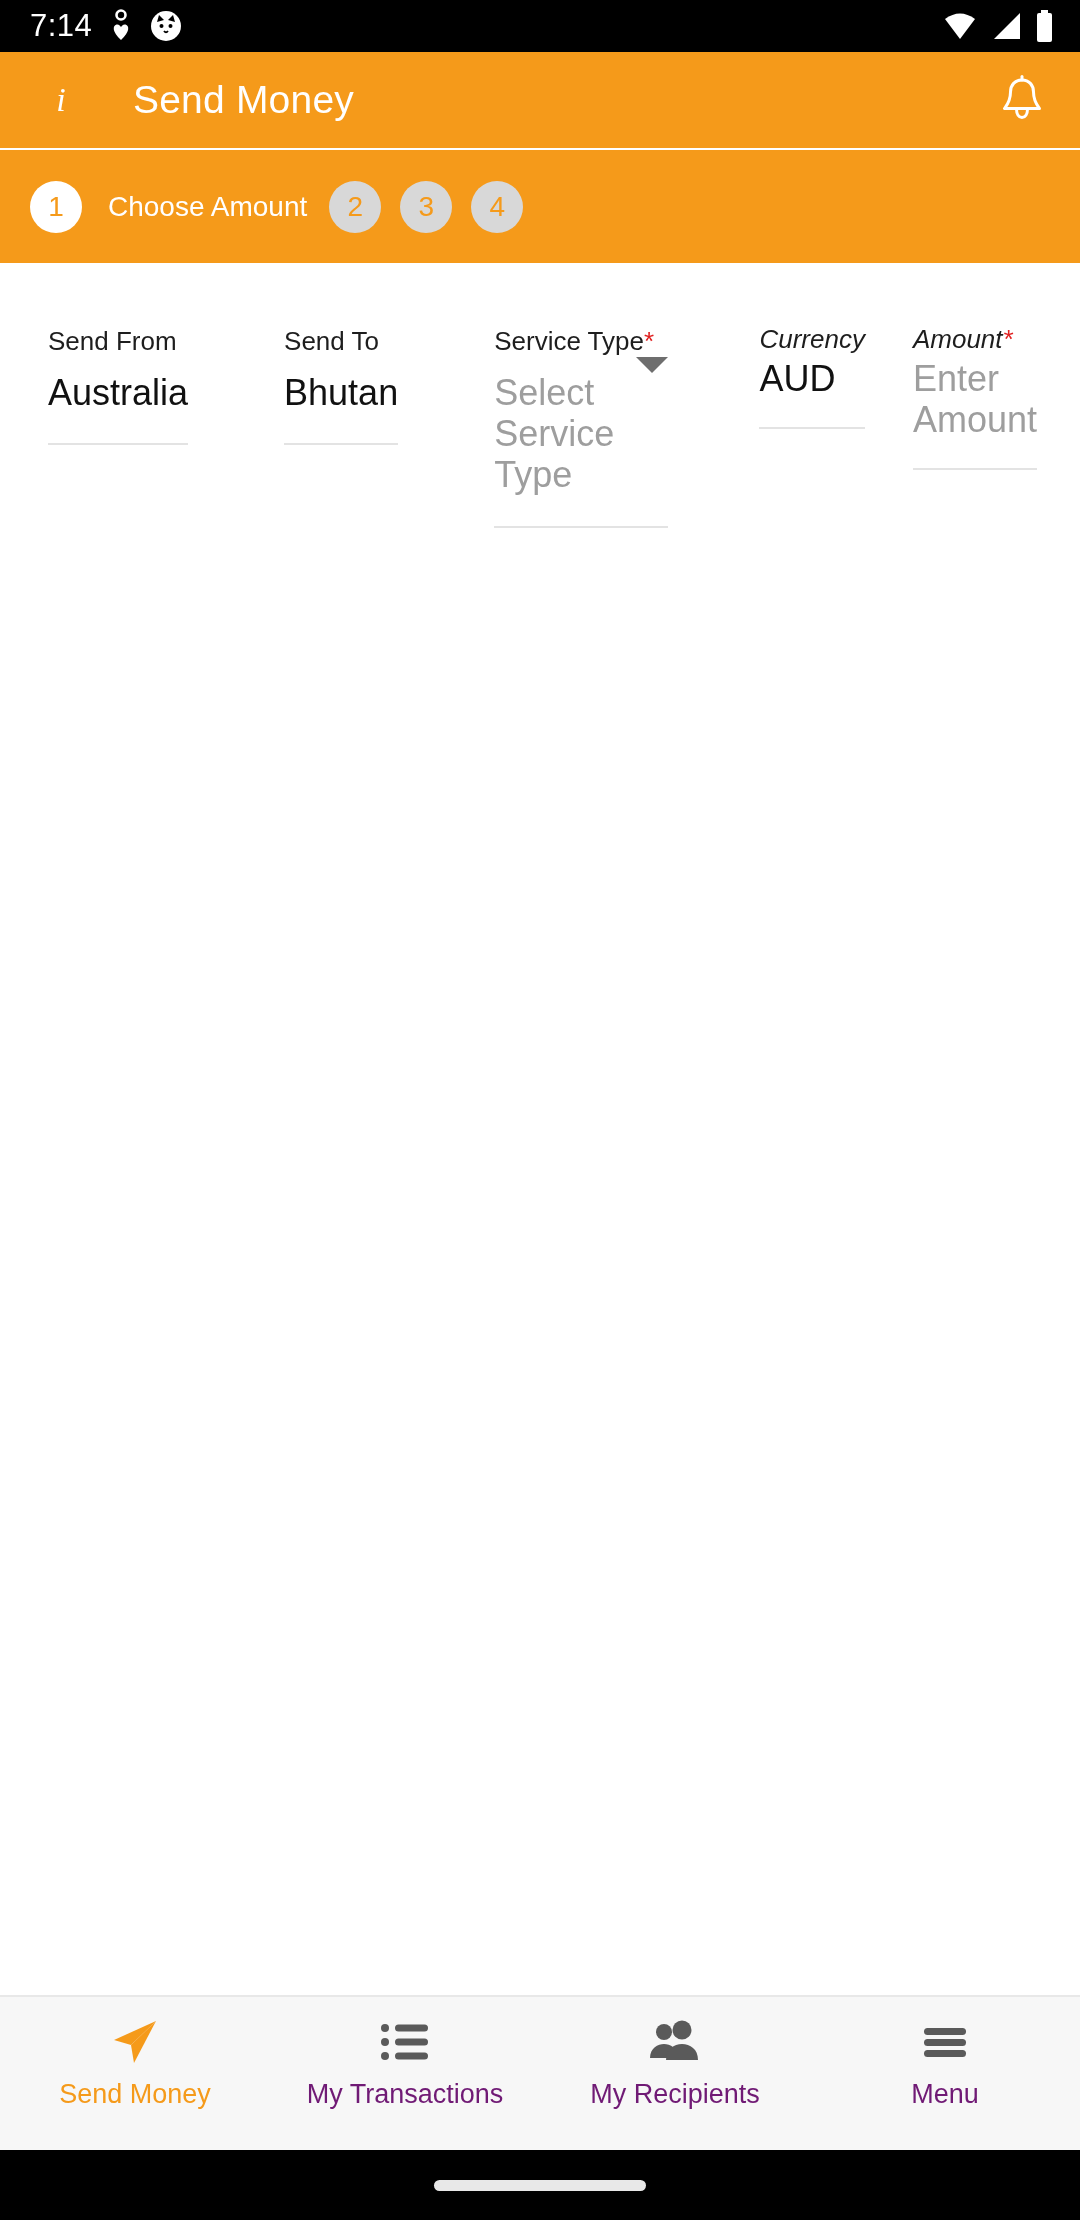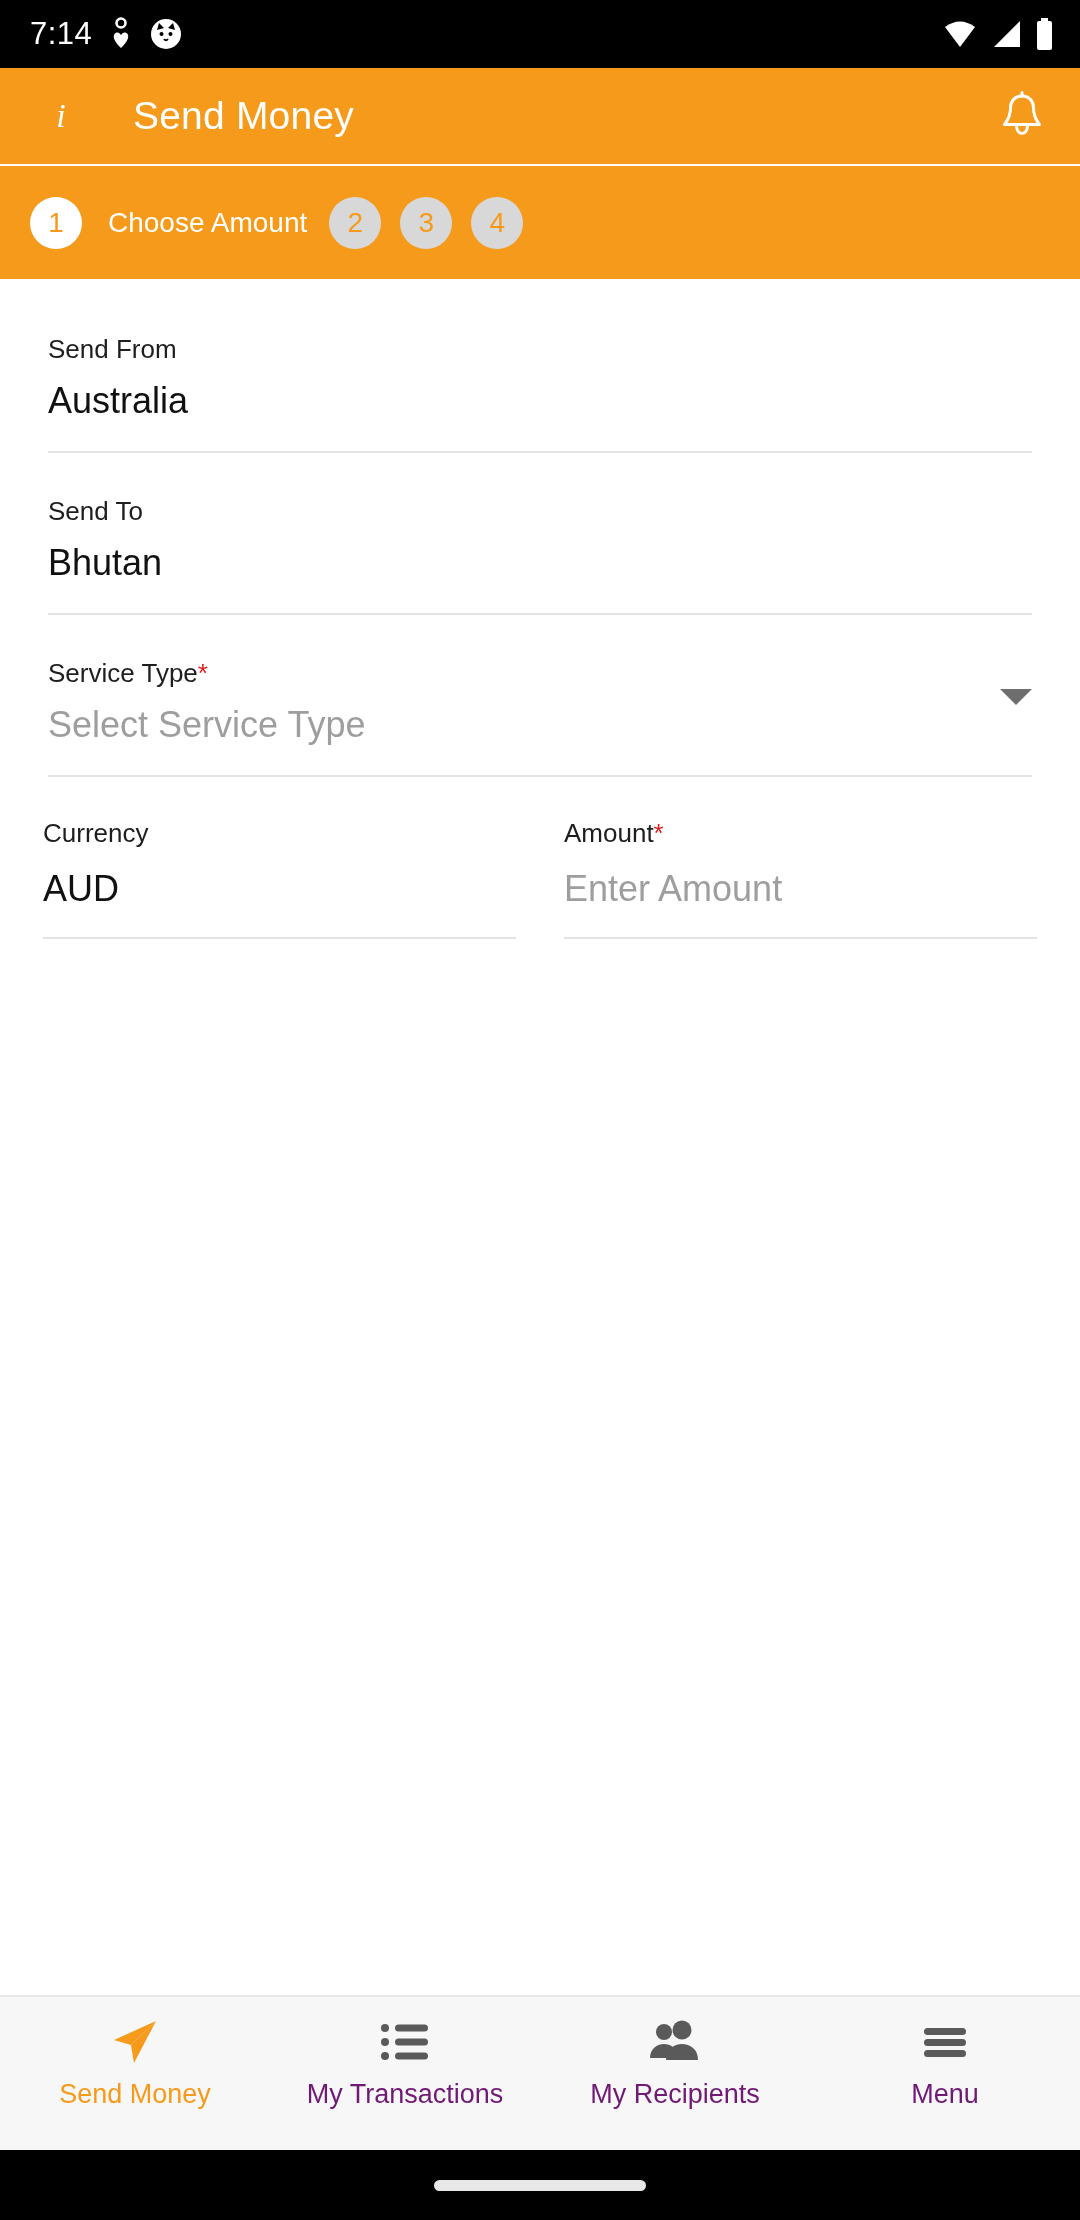--- a/index.html
+++ b/index.html
@@ -14,21 +14,21 @@
     position: relative;
     width: 1080px;
     height: 2220px;
     background: #ffffff;
     display: flex;
     flex-direction: column;
   }
 
   
   .statusbar {
-    height: 68px;
+    height: 52px;
     background: #000000;
     color: #ffffff;
     display: flex;
     align-items: center;
     padding: 0 26px 0 30px;
     flex: 0 0 auto;
   }
   .sb-left { display: flex; align-items: center; gap: 18px; }
   .sb-time {
     font-size: 31px;
@@ -98,22 +98,21 @@
     margin: 0 22px 0 26px;
     white-space: nowrap;
   }
   .step-gap { width: 19px; flex: 0 0 auto; }
 
   
   .content {
     flex: 1 1 auto;
     background: #ffffff;
     display: flex;
-    flex-direction: column;
-    padding-top: 12px;
+    padding-top: 20px;
   }
   .field {
     padding: 0 48px;
     position: relative;
   }
   .field-inner {
     padding: 44px 0 30px 0;
     border-bottom: 2px solid #e3e3e3;
     position: relative;
   }
@@ -145,21 +144,21 @@
     display: flex;
     padding: 0 30px;
     gap: 22px;
   }
   .row2 .cell { flex: 1 1 0; }
   .row2 .cell-inner {
     padding: 42px 0 28px 0;
     border-bottom: 2px solid #e3e3e3;
     margin: 0 13px;
   }
-  .row2 .field-label { margin-bottom: 20px; }
+  .row2 .field-label { margin-bottom: 4px; font-style: italic; }
 
   .spacer { flex: 1 1 auto; }
 
   
   .bottomnav {
     flex: 0 0 auto;
     height: 155px;
     background: #f7f7f7;
     border-top: 2px solid #e8e8e8;
     display: flex;

